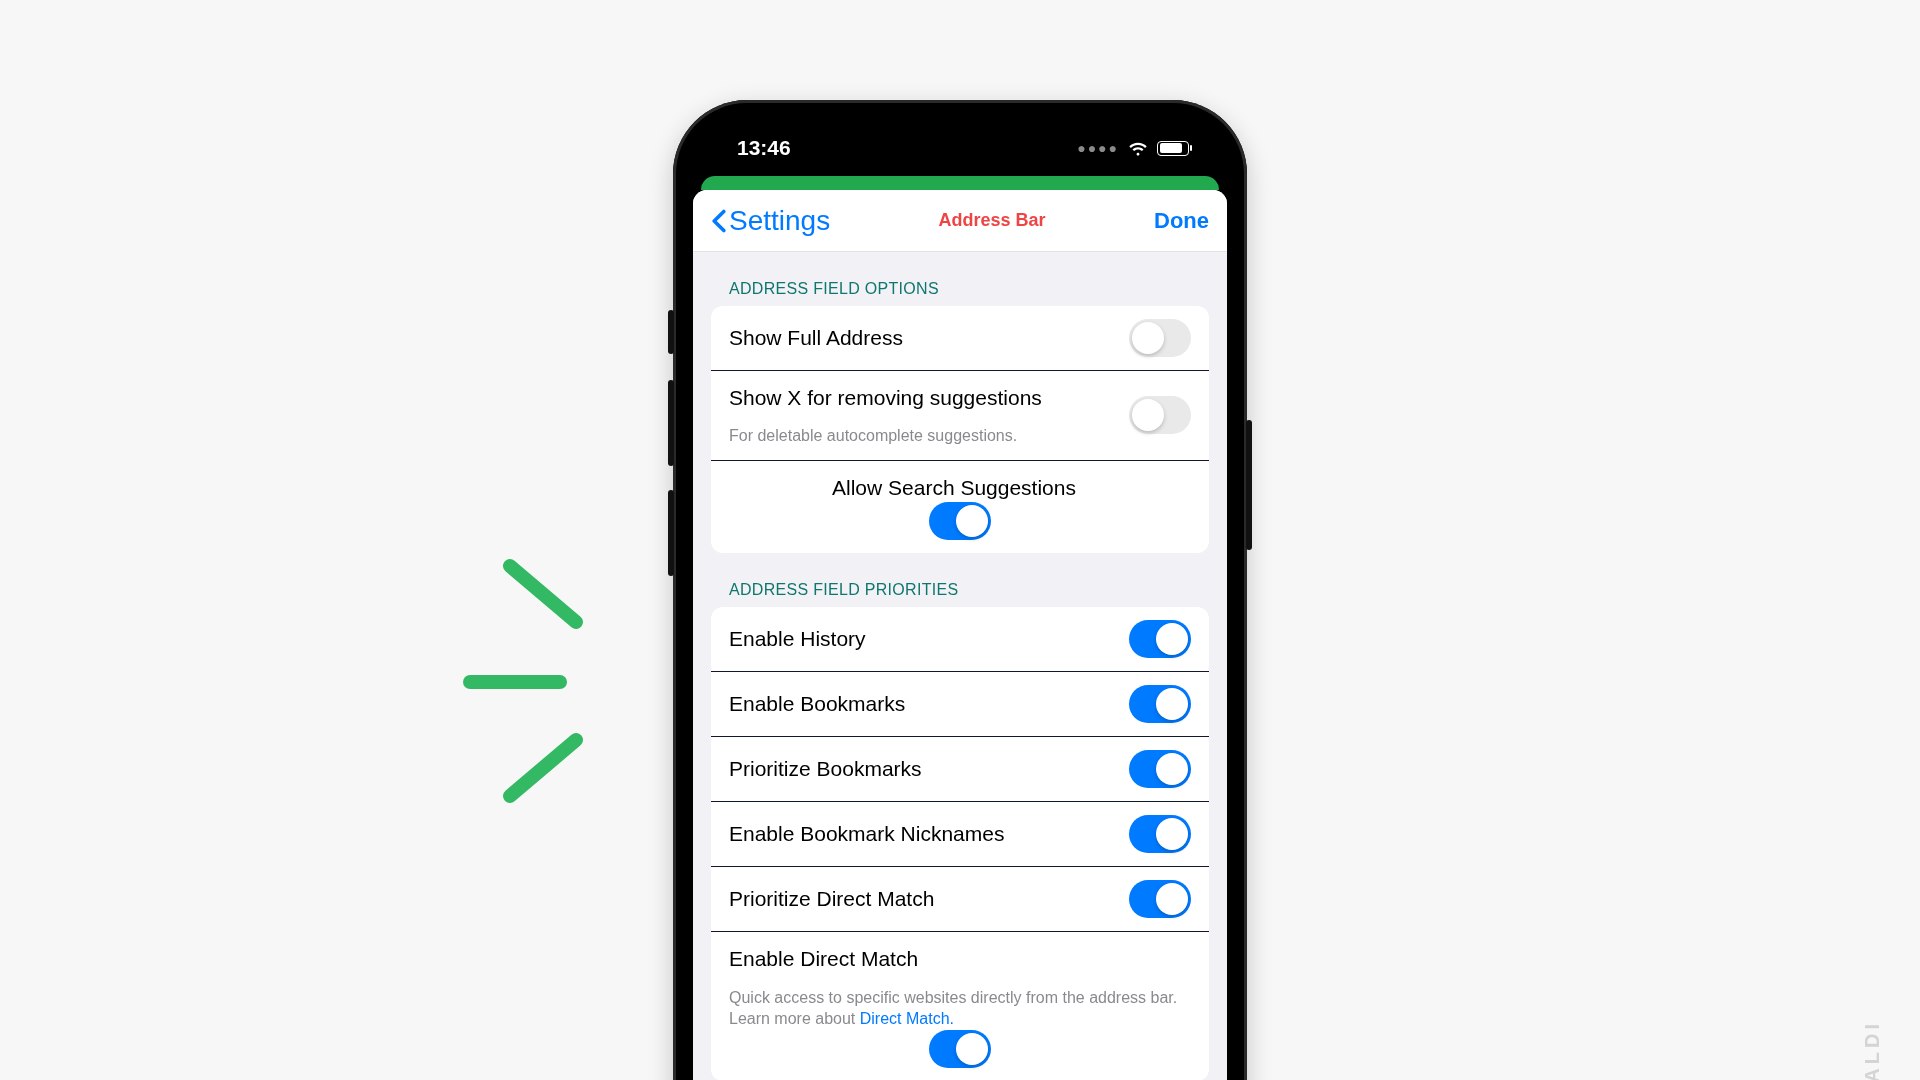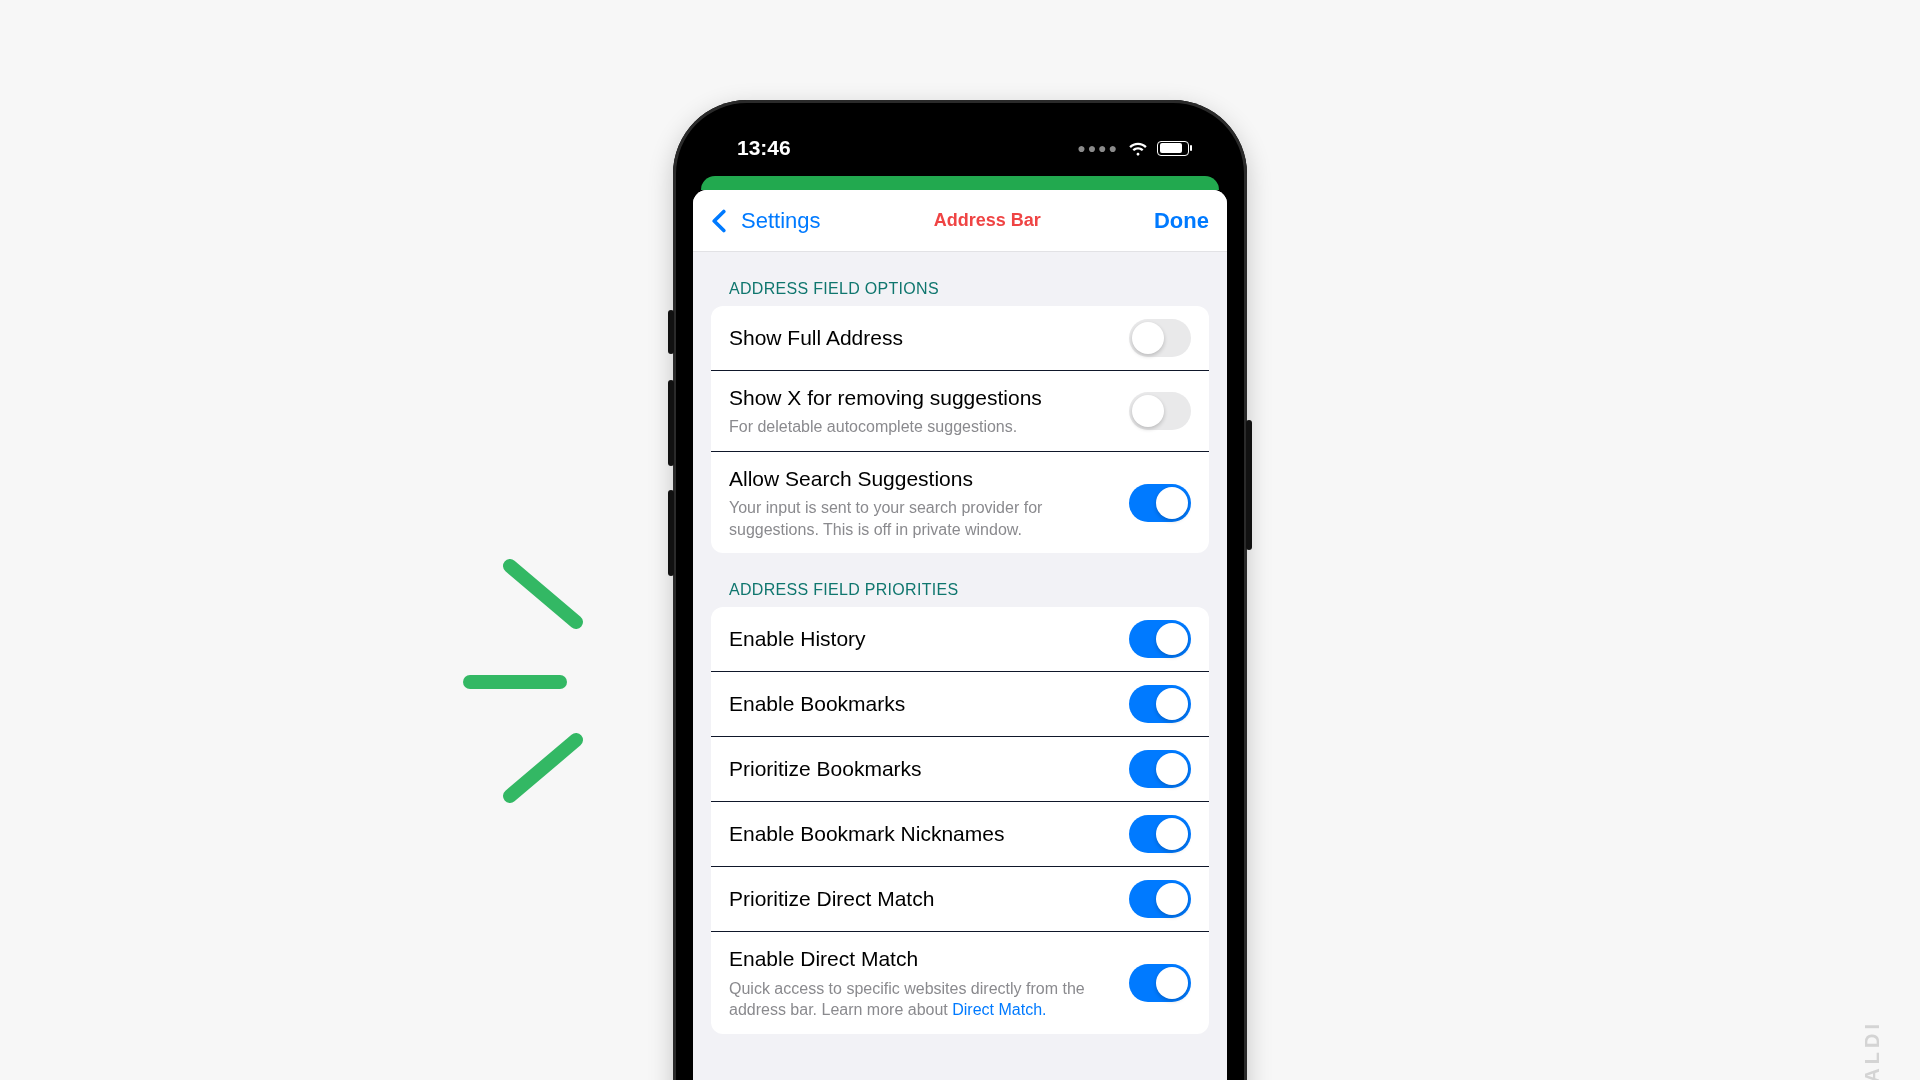--- a/index.html
+++ b/index.html
@@ -33,33 +33,33 @@
   .battery { width:32px; height:15px; border:1.6px solid #fff; border-radius:4px; position:relative; }
   .battery::after { content:''; position:absolute; right:-4px; top:3.5px; width:2.5px; height:6px; background:#fff; border-radius:1px;}
   .battery-fill { position:absolute; left:1.5px; top:1.5px; bottom:1.5px; width:22px; background:#fff; border-radius:2px; }
 
   .tab-strip { height:14px; background:#22a94f; margin:0 8px; border-top-left-radius:14px; border-top-right-radius:14px; }
 
   .app { background:#f2f2f6; height: calc(100% - 70px); border-top-left-radius:14px; border-top-right-radius:14px; overflow:hidden;}
   
   
   .navbar { background:#fff; height:62px; display:flex; align-items:center; justify-content:space-between; padding:0 18px; border-bottom:1px solid #e2e2e5;}
-  .nav-back { color:#007aff; font-size:22px; display:flex; align-items:center; gap:14px; cursor:pointer;}
+  .nav-back { color:#007aff; font-size:28px; display:flex; align-items:center; gap:2px; cursor:pointer;}
   .nav-back svg { width:16px; height:24px; }
   .nav-title { font-size:18px; font-weight:600; color:#ef4444;}
   .nav-done { color:#007aff; font-size:22px; font-weight:600; cursor:pointer;text-align:right;}
 
   .content { padding: 0 18px; overflow-y:auto; height:calc(100% - 62px);}
   .section-header { font-size:16px; color:#0f766e; text-transform:uppercase; letter-spacing:.3px; padding:28px 18px 8px; }
   .group { background:#fff; border-radius:12px; overflow:hidden; }
   .row { display:flex; align-items:center; padding:13px 18px; border-bottom:1px solid #0f172a; min-height:56px;}
-  .row:last-child { border-bottom:none; }
+  .row:last-child { border-bottom:none;flex-direction:column; }
   .row-text { flex:1; padding-right:12px; }
   .row-title { font-size:21px; color:#000; line-height:1.35; }
-  .row-sub { font-size:16px; color:#8a8a8e; line-height:1.35; margin-top:4px;}
+  .row-sub { font-size:16px; color:#8a8a8e; line-height:1.35; margin-top:13px;}
   .row-sub a, .link { color:#007aff; text-decoration:none; }
 
   
   .toggle { width:62px; height:38px; border-radius:38px; background:#e9e9ea; position:relative; flex-shrink:0; cursor:pointer; transition:background .15s;}
   .toggle .knob { position:absolute; top:3px; left:3px; width:32px; height:32px; background:#fff; border-radius:50%; box-shadow:0 2px 4px rgba(0,0,0,.2); transition:left .15s;}
   .toggle.on { background:#007aff; }
   .toggle.on .knob { left:27px; }
 
 </style>
 </head>
@@ -132,21 +132,20 @@
                 <div class="row-sub">For deletable autocomplete suggestions.</div>
               </div>
               <div class="toggle">
                   <div class="knob"></div>
                 </div>
             </div>
 
             <div class="row">
               <div class="row-text">
                 <div class="row-title">Allow Search Suggestions</div>
-                <div class="row-sub">Your input is sent to your search provider for suggestions. This is off in private window.</div>
               </div>
               <div class="toggle on">
                   <div class="knob"></div>
                 </div>
             </div>
           </div>
 
           <div class="section-header">Address Field Priorities</div>
           <div class="group">
 

